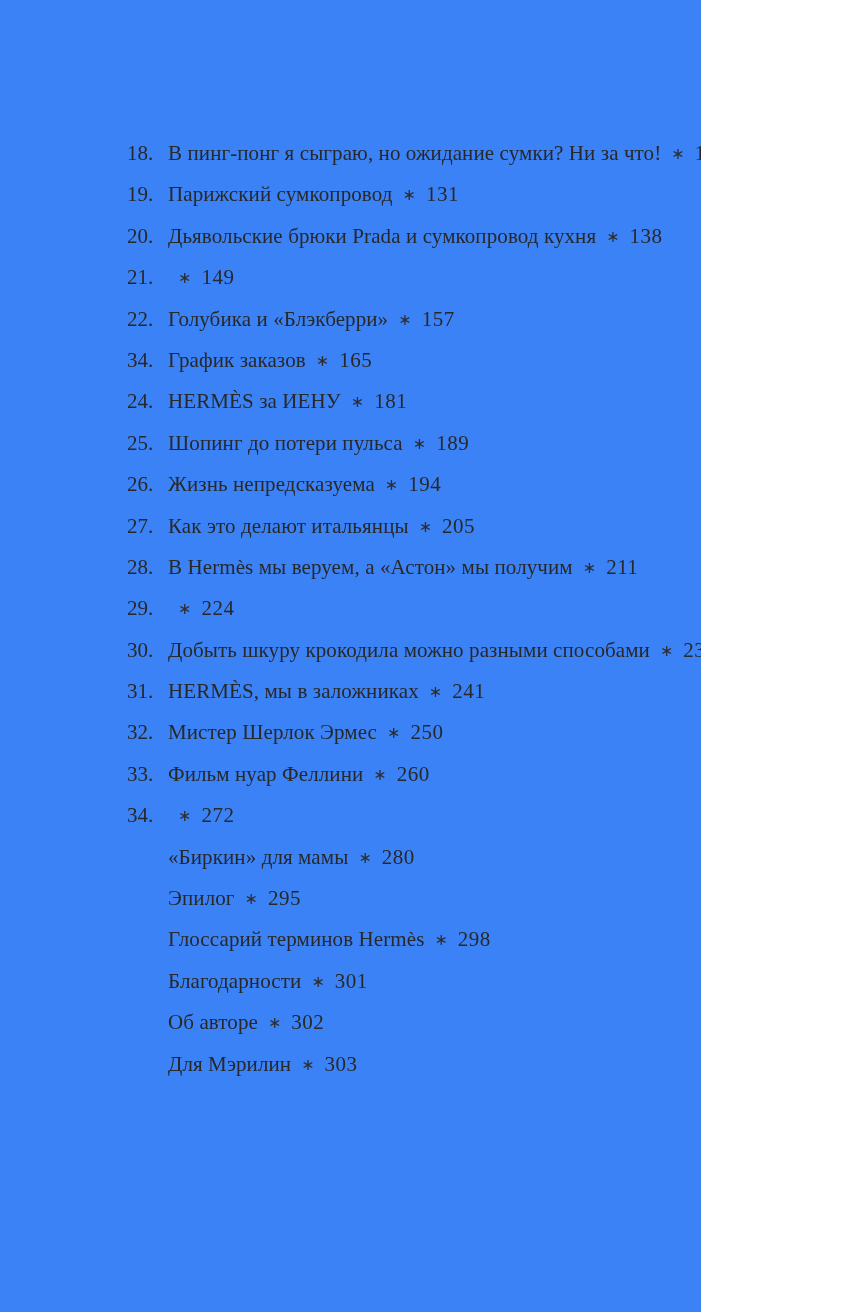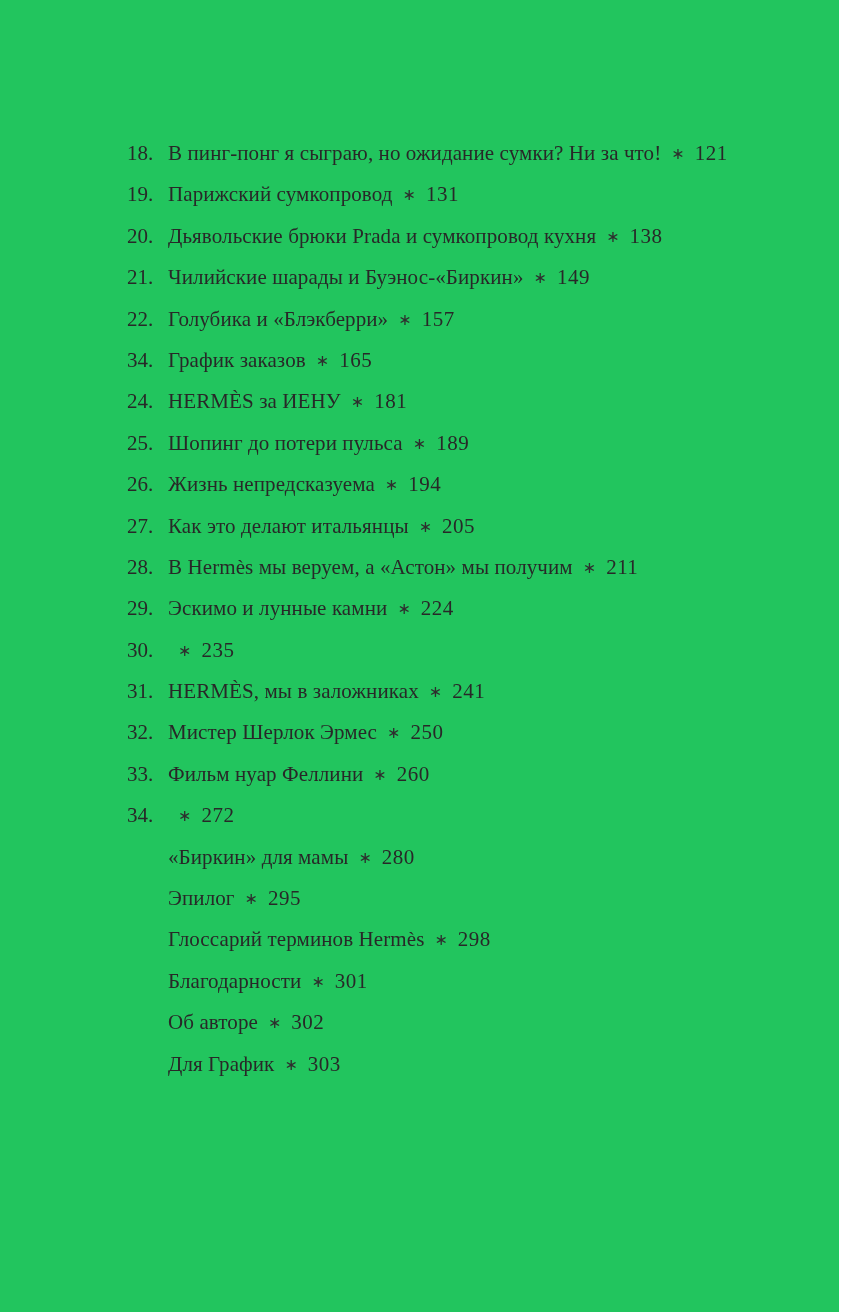--- a/index.html
+++ b/index.html
@@ -2,23 +2,23 @@
 <html><head>
 <meta charset="utf-8">
 <style>
   html, body {
     margin: 0;
     padding: 0;
     background: #ffffff;
   }
   .page {
     position: relative;
-    width: 839px;
+    width: 701px;
     height: 1312px;
-    background: #22c55e;
+    background: #3b82f6;
     box-sizing: border-box;
     padding: 141px 40px 0 127px;
     font-family: "Liberation Serif", serif;
     color: #282828;
     overflow: hidden;
   }
   .toc-row {
     display: flex;
     align-items: baseline;
     font-size: 21px;
@@ -67,21 +67,20 @@
 
   <div class="toc-row">
     <span class="toc-num">20.</span>
     <span class="toc-title">Дьявольские брюки Prada и сумкопровод кухня</span>
     <span class="toc-star">∗</span>
     <span class="toc-page">138</span>
   </div>
 
   <div class="toc-row">
     <span class="toc-num">21.</span>
-    <span class="toc-title">Чилийские шарады и Буэнос-«Биркин»</span>
     <span class="toc-star">∗</span>
     <span class="toc-page">149</span>
   </div>
 
   <div class="toc-row">
     <span class="toc-num">22.</span>
     <span class="toc-title">Голубика и «Блэкберри»</span>
     <span class="toc-star">∗</span>
     <span class="toc-page">157</span>
   </div>
@@ -123,27 +122,27 @@
 
   <div class="toc-row">
     <span class="toc-num">28.</span>
     <span class="toc-title">В Hermès мы веруем, а «Астон» мы получим</span>
     <span class="toc-star">∗</span>
     <span class="toc-page">211</span>
   </div>
 
   <div class="toc-row">
     <span class="toc-num">29.</span>
-    <span class="toc-title">Эскимо и лунные камни</span>
     <span class="toc-star">∗</span>
     <span class="toc-page">224</span>
   </div>
 
   <div class="toc-row">
     <span class="toc-num">30.</span>
+    <span class="toc-title">Добыть шкуру крокодила можно разными способами</span>
     <span class="toc-star">∗</span>
     <span class="toc-page">235</span>
   </div>
 
   <div class="toc-row">
     <span class="toc-num">31.</span>
     <span class="toc-title">HERMÈS, мы в заложниках</span>
     <span class="toc-star">∗</span>
     <span class="toc-page">241</span>
   </div>
@@ -198,18 +197,18 @@
 
   <div class="toc-row">
     <span class="toc-num"></span>
     <span class="toc-title">Об авторе</span>
     <span class="toc-star">∗</span>
     <span class="toc-page">302</span>
   </div>
 
   <div class="toc-row">
     <span class="toc-num"></span>
-    <span class="toc-title">Для График</span>
+    <span class="toc-title">Для Мэрилин</span>
     <span class="toc-star">∗</span>
     <span class="toc-page">303</span>
   </div>
 
 </div>
 
 </body></html>

